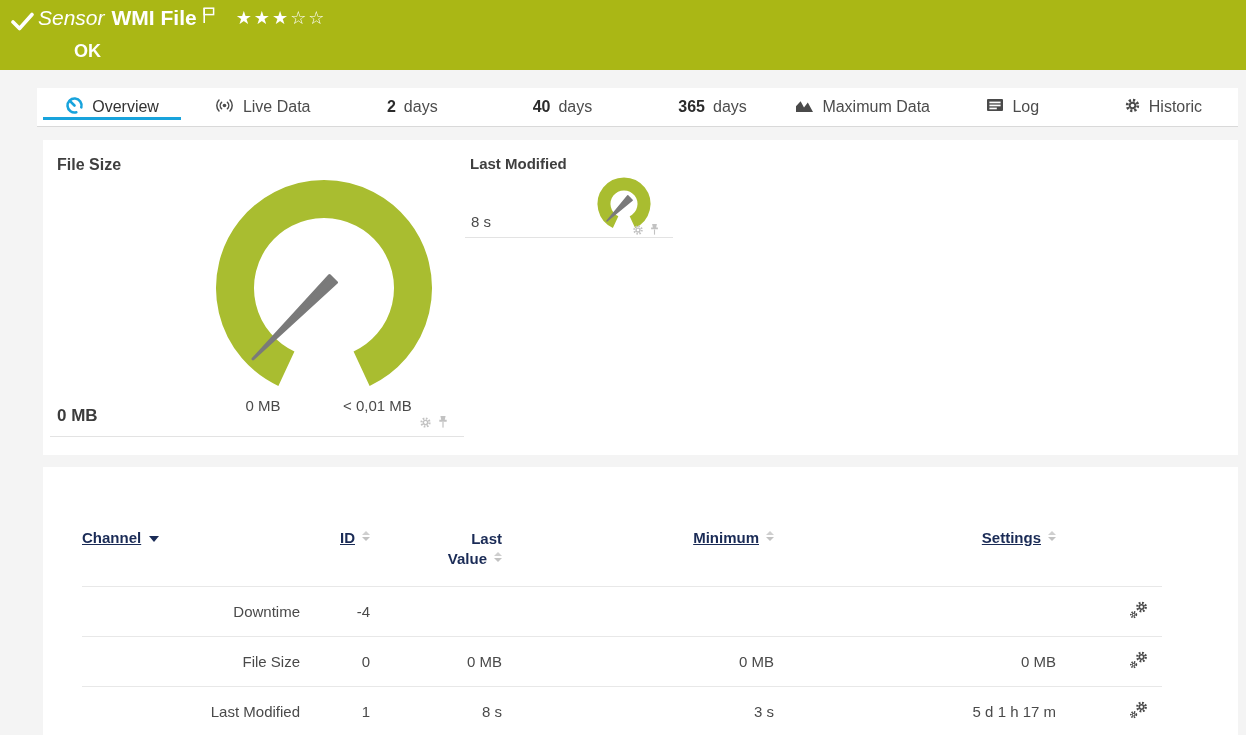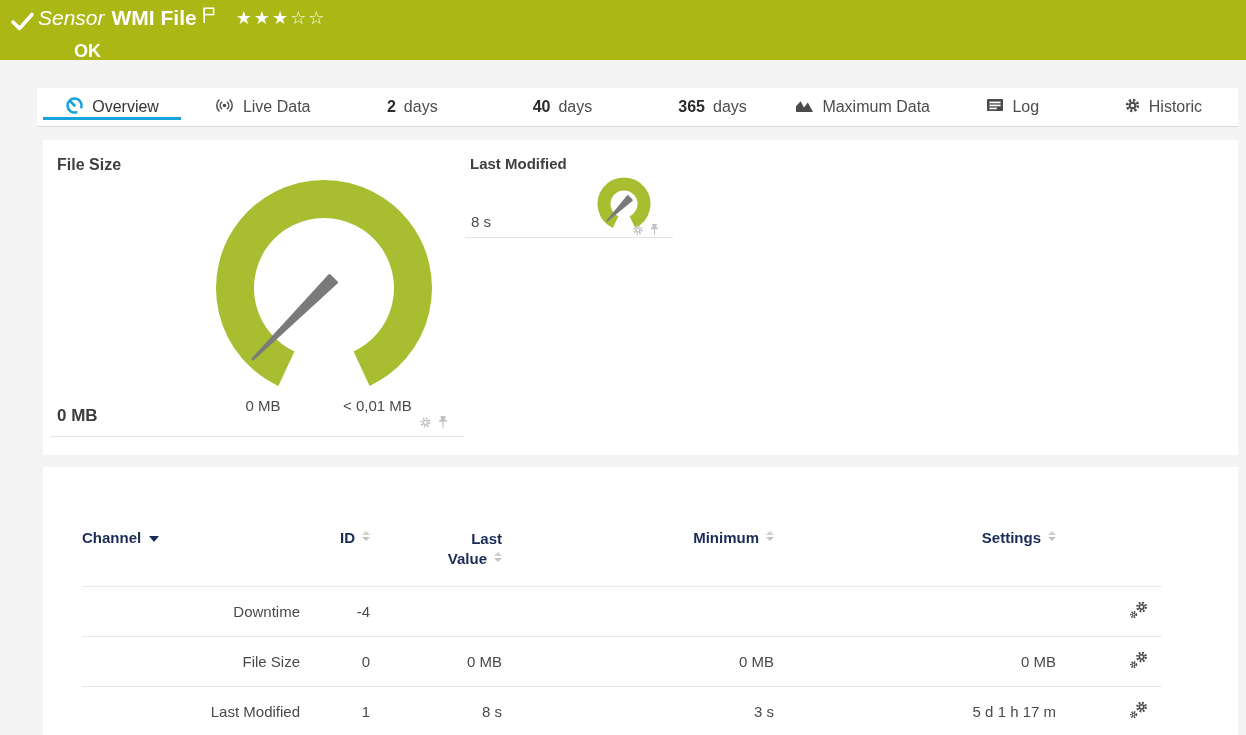--- a/index.html
+++ b/index.html
@@ -4,21 +4,21 @@
 <style>
   html,body{margin:0;padding:0;}
   body{
     width:1246px;height:735px;overflow:hidden;position:relative;
     background:#f4f4f4;
     font-family:"Liberation Sans","DejaVu Sans",sans-serif;
     -webkit-font-smoothing:antialiased;
   }
   
   .sensor-header{
-    position:absolute;top:0;left:0;width:1246px;height:60px;
+    position:absolute;top:0;left:0;width:1246px;height:70px;
     background:#aab715;color:#fff;
   }
   .hdr-check{position:absolute;left:11px;top:12px;}
   .hdr-title{position:absolute;left:38px;top:6px;height:30px;white-space:nowrap;}
   .hdr-title .sensor-word{font-style:italic;font-size:21px;font-weight:400;}
   .hdr-title .sensor-name{font-size:21px;font-weight:700;margin-left:7px;}
   .hdr-flag{display:inline-block;vertical-align:top;margin-left:5px;margin-top:1px;}
   .hdr-stars{font-size:18px;letter-spacing:2px;margin-left:20px;vertical-align:top;display:inline-block;margin-top:1px;cursor:pointer;}
   .hdr-status{position:absolute;left:74px;top:41px;font-size:18px;font-weight:700;}
   
@@ -56,21 +56,21 @@
   .lm-icons{position:absolute;left:589px;top:83px;display:flex;gap:5px;align-items:center;}
   .lm-divider{position:absolute;left:422px;top:97px;width:208px;height:1px;background:#e3e3e3;}
   .mini-btn{cursor:pointer;display:inline-flex;}
   
   table.channels{
     border-collapse:collapse;margin:48px 0 0 39px;width:1080px;table-layout:fixed;
     font-size:15px;color:#4a4a4a;
   }
   table.channels th{
     text-align:right;color:#1a2b56;font-weight:700;font-size:15px;
-    padding:14px 0 16px 0;vertical-align:top;cursor:pointer;
+    padding:14px 0 16px 0;vertical-align:top;cursor:pointer;text-decoration:underline;
   }
   table.channels th.col-channel{text-align:left;}
   table.channels th.col-gear{cursor:default;}
   table.channels td{
     text-align:right;padding:12px 0;border-top:1px solid #e8e8e8;height:20px;
   }
   table.channels td.cell-channel{text-align:right;margin-left:12px;}
   table.channels tr.row-last td{border-bottom:1px solid #e8e8e8;}
   table.channels thead th{border-bottom:0;}
   .col-channel{width:218px;}

